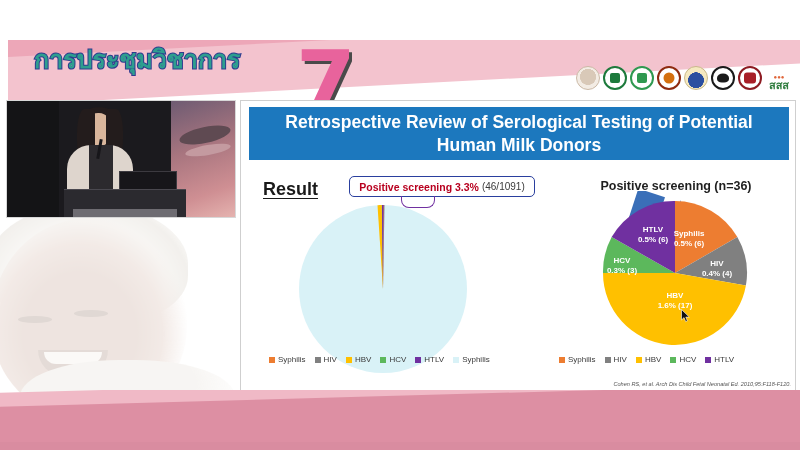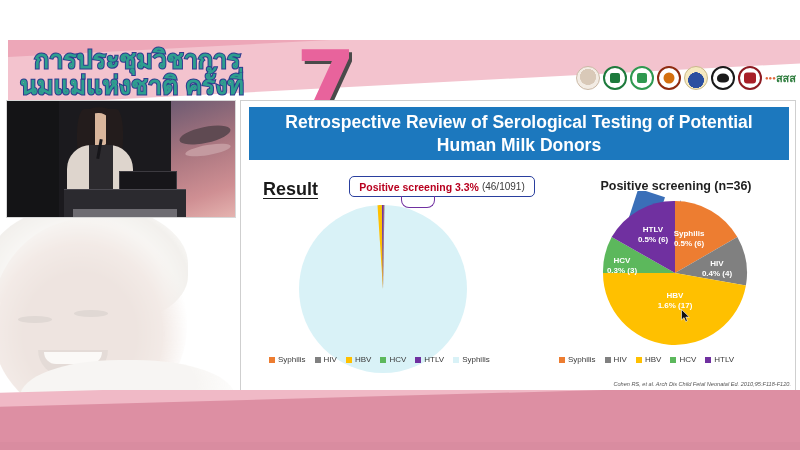--- a/index.html
+++ b/index.html
@@ -64,21 +64,21 @@
   .logo.l2::after { content: ""; position: absolute; left: 50%; top: 50%; width: 10px; height: 10px; transform: translate(-50%,-50%); background: #1d7a3c; border-radius: 2px; }
   .logo.l3 { background: #fff; border: 2px solid #2f9950; }
   .logo.l3::after { content: ""; position: absolute; left: 50%; top: 50%; width: 10px; height: 10px; transform: translate(-50%,-50%); background: #2f9950; border-radius: 2px; }
   .logo.l4 { background: #fff; border: 2px solid #8e2b10; }
   .logo.l4::after { content: ""; position: absolute; left: 50%; top: 50%; width: 11px; height: 11px; transform: translate(-50%,-50%); background: #d4700f; border-radius: 50%; }
   .logo.l5 { background: radial-gradient(circle at 50% 60%, #2b4fa0 0 45%, #f5e9c0 47% 100%); border: 1px solid #c9b98a; }
   .logo.l6 { background: #fff; border: 2.5px solid #1a1a1a; }
   .logo.l6::after { content: ""; position: absolute; left: 50%; top: 52%; width: 12px; height: 9px; transform: translate(-50%,-50%); background: #1a1a1a; border-radius: 50% 50% 40% 40%; }
   .logo.l7 { background: #fff; border: 2.5px solid #8d1b22; }
   .logo.l7::after { content: ""; position: absolute; left: 50%; top: 52%; width: 12px; height: 11px; transform: translate(-50%,-50%); background: #a81f28; border-radius: 3px; }
-  .logo.l8 { border-radius: 0; background: transparent; width: 28px; display: flex; align-items: center; justify-content: space-between; }
+  .logo.l8 { border-radius: 0; background: transparent; width: 28px; display: flex; flex-direction: column; align-items: center; justify-content: flex-end; }
   .logo.l8 .sss { font-size: 11px; font-weight: bold; color: #2f7d3e; line-height: 10px; }
   .logo.l8 .dots { font-size: 6px; color: #e0663a; line-height: 6px; }
 
   
   .watermark {
     position: absolute; left: 0px; top: 210px; width: 250px; height: 215px;
     overflow: hidden; opacity: 0.30;
   }
   .wm-face {
     position: absolute; left: -8px; top: 8px; width: 195px; height: 200px;
@@ -189,21 +189,20 @@
 <body>
 
 <div id="stage">
 
   <div class="header">
     <div class="band-dark"></div>
     <div class="band-light"></div>
     <div class="band-dark2"></div>
 
     <div class="thai-l1">การประชุมวิชาการ</div>
-    <div class="thai-l2">นมแม่แห่งชาติ ครั้งที่</div>
     <div class="thai-date">5 - 7 สิงหาคม 2563</div>
     <div class="big7">7</div>
 
 
     <div class="logos">
       <div class="logo l1"></div>
       <div class="logo l2"></div>
       <div class="logo l3"></div>
       <div class="logo l4"></div>
       <div class="logo l5"></div>

